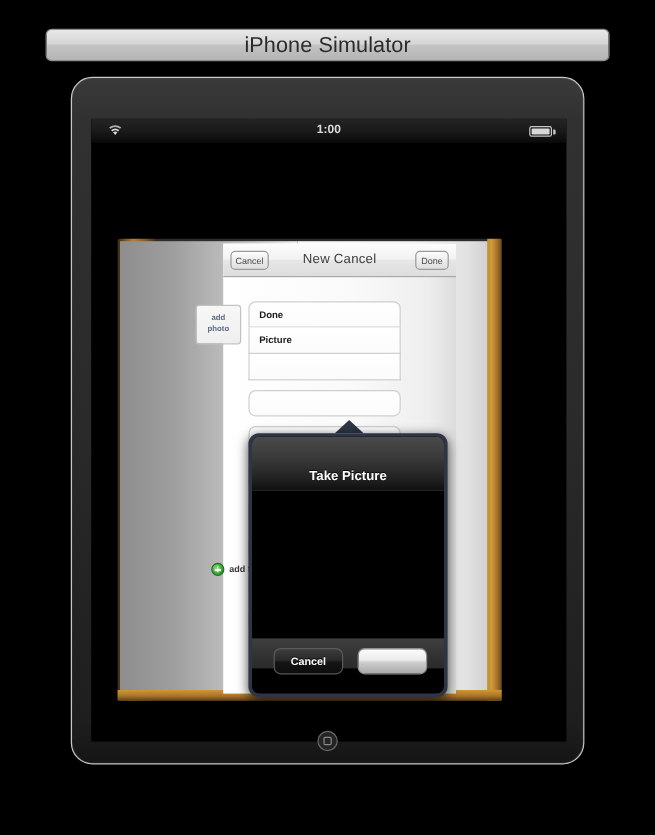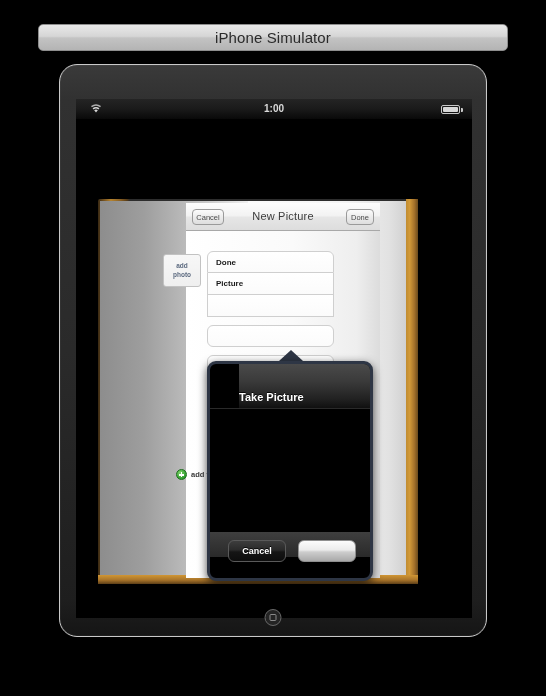--- a/index.html
+++ b/index.html
@@ -31,21 +31,21 @@
     width: 470px; height: 27px;
     border-radius: 5px;
     background: linear-gradient(to bottom, #e8e8e8 0%, #d6d6d6 45%, #c3c3c3 52%, #b4b4b4 100%);
     border: 1px solid #8d8d8d;
     box-sizing: border-box;
     display: flex;
     align-items: center;
     justify-content: center;
   }
   #titlebar-text {
-    font-size: 15px;
+    font-size: 18px;
     color: #2b2b2b;
     letter-spacing: 0.1px;
   }
 
   
   #ipad {
     position: absolute;
     left: 59px; top: 64px;
     width: 428px; height: 573px;
     border-radius: 18px;
@@ -316,23 +316,23 @@
     z-index: 21;
     box-shadow: 0 3px 10px rgba(0,0,0,0.7);
   }
   #popover-header {
     position: absolute;
     left: 0; top: 0;
     width: 100%; height: 44px;
     background: linear-gradient(to bottom, #4a4a4a 0%, #3a3a3a 40%, #212121 80%, #101010 100%);
     display: flex;
     align-items: flex-end;
+    justify-content: center;
     padding-bottom: 5px;
     box-sizing: border-box;
-    margin-left: 29px;
   }
   #popover-title {
     font-size: 11px;
     font-weight: bold;
     color: #ffffff;
     text-shadow: 0 -1px 0 rgba(0,0,0,0.8);
   }
   #camera-preview {
     position: absolute;
     left: 0; top: 44px;
@@ -411,21 +411,21 @@
         <div id="book-left-page"></div>
         <div id="book-right-page"></div>
         <div id="book-right-edge"></div>
         <div id="book-bottom-edge"></div>
       </div>
 
       <div id="contact-panel">
 
         <div id="contact-navbar">
           <div id="nav-cancel" class="nav-btn">Cancel</div>
-          <div id="nav-title">New Picture</div>
+          <div id="nav-title">New Cancel</div>
           <div id="nav-done" class="nav-btn">Done</div>
         </div>
       </div>
 
       <div id="add-photo-btn">
         <span class="add-photo-line">add</span>
         <span class="add-photo-line">photo</span>
       </div>
 
       <div id="fields-group">

